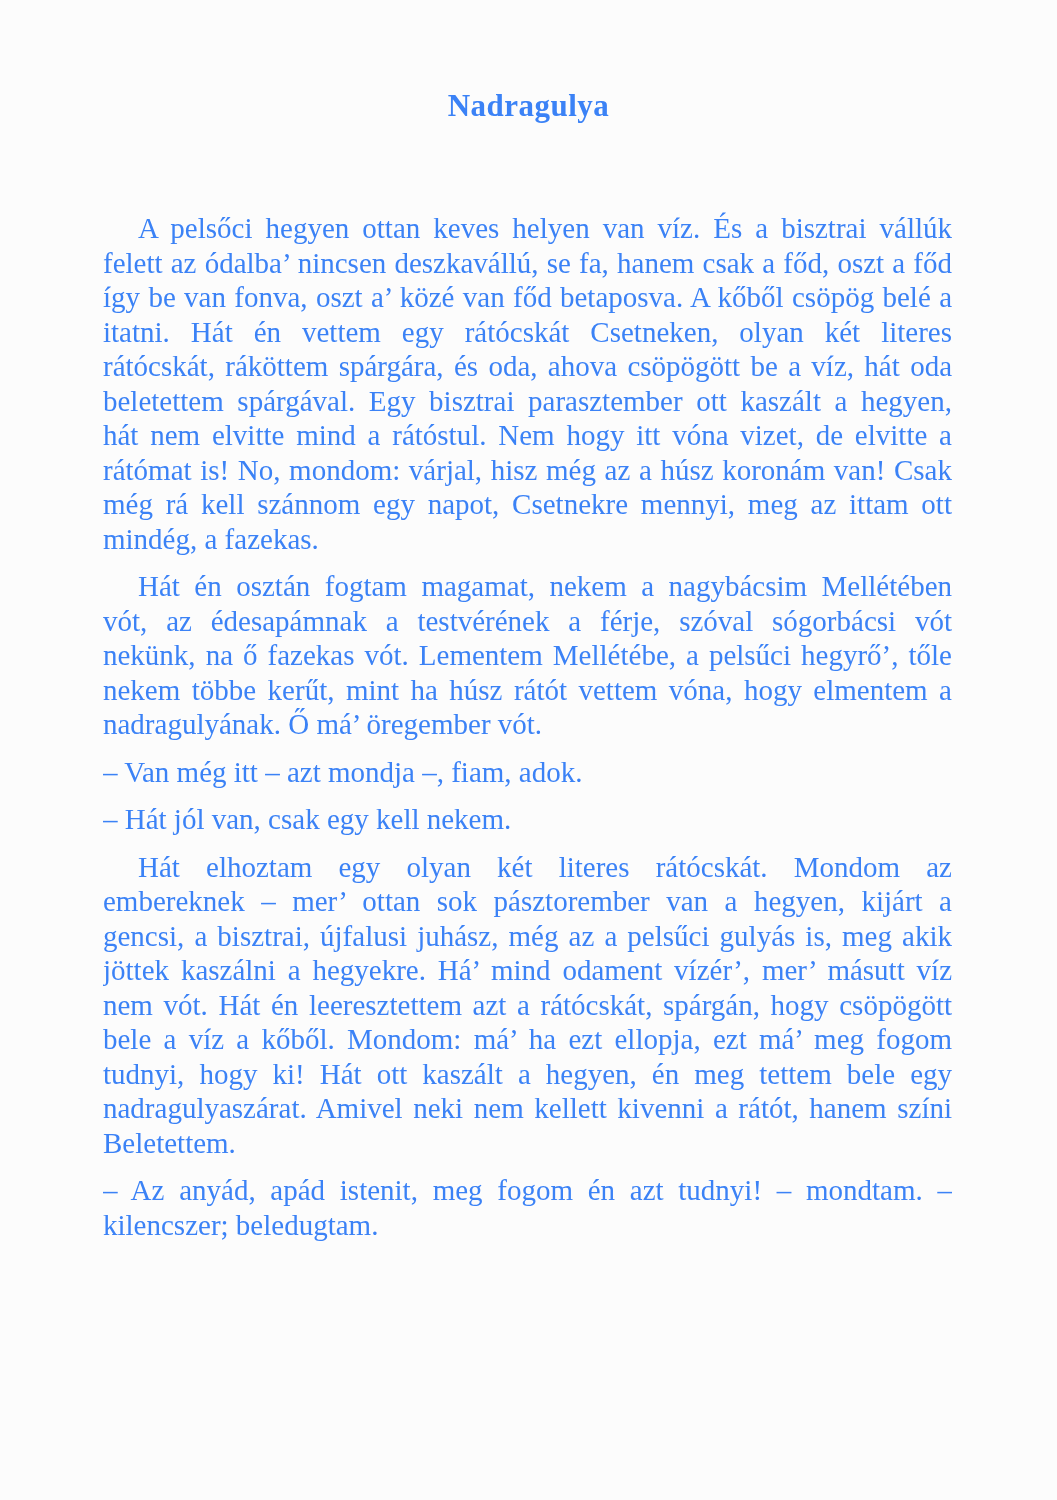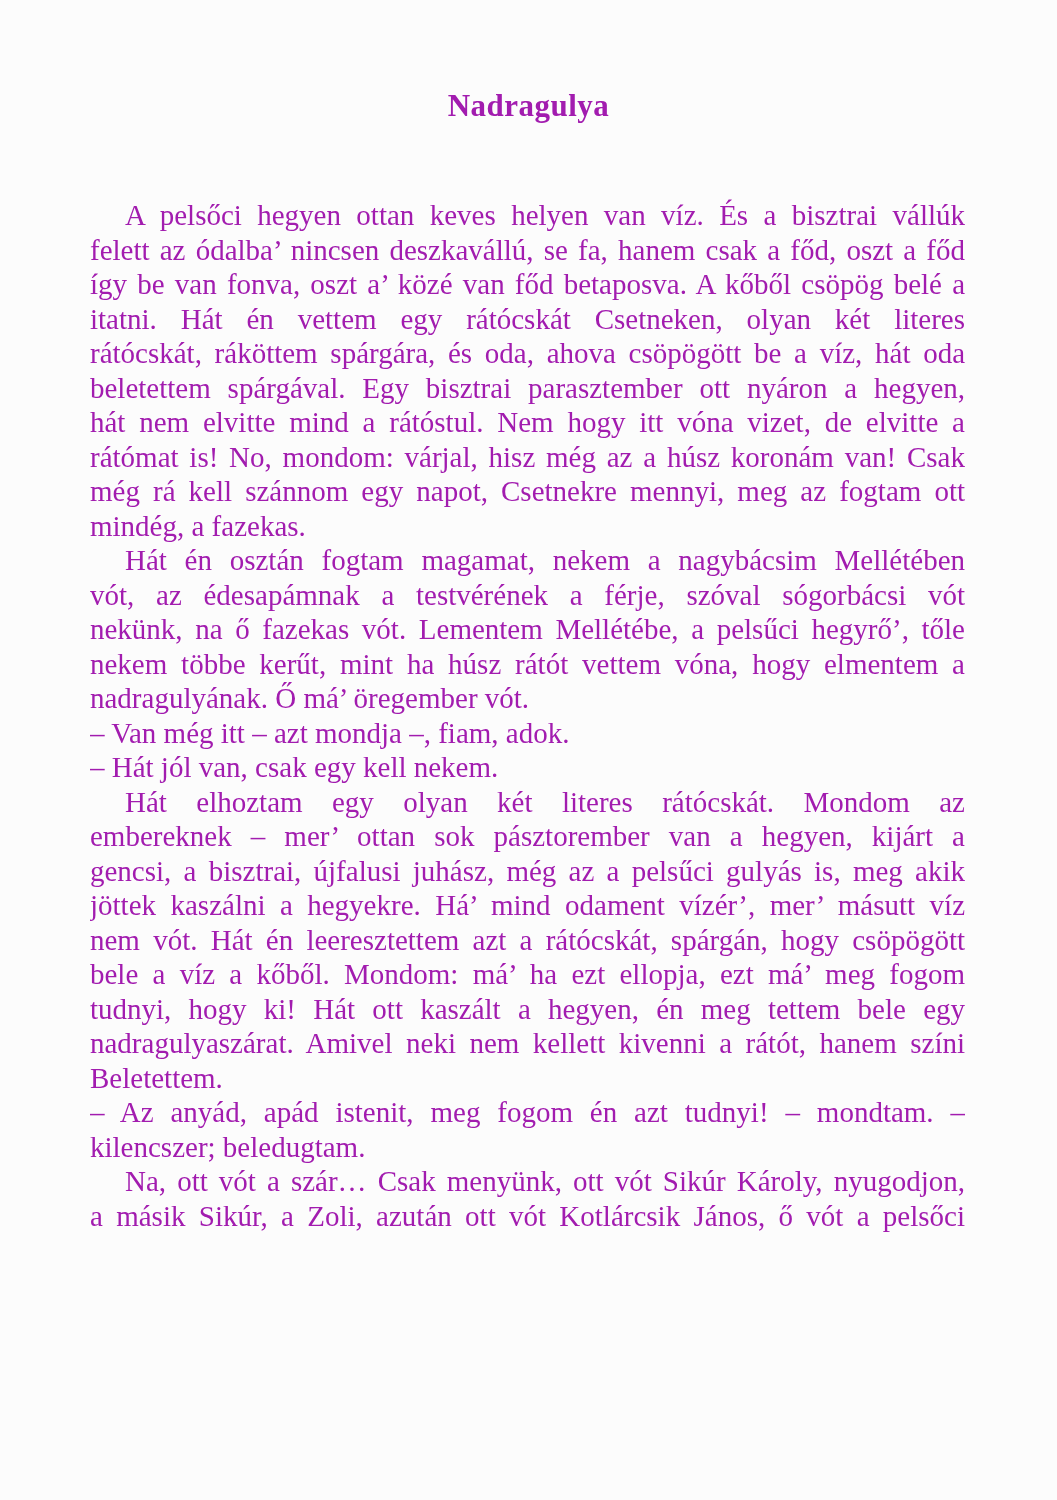--- a/index.html
+++ b/index.html
@@ -6,21 +6,21 @@
     margin: 0;
     padding: 0;
     background: #ffffff;
   }
   .page {
     position: relative;
     width: 1057px;
     height: 1500px;
     background: #fcfcfc;
     font-family: "Liberation Serif", serif;
-    color: #a21caf;
+    color: #3b82f6;
     overflow: hidden;
   }
   .doc-title {
     position: absolute;
     top: 88px;
     left: 0;
     width: 100%;
     text-align: center;
     font-weight: bold;
     font-size: 31px;
@@ -29,21 +29,21 @@
   }
   .text-body {
     position: absolute;
     top: 198px;
     left: 90px;
     width: 875px;
     font-size: 29px;
     line-height: 34.5px;
   }
   .para {
-    margin: 0;
+    margin: 13px;
     padding: 0;
   }
   .line {
     text-align: justify;
     text-align-last: justify;
     height: 34.5px;
     overflow: hidden;
   }
   .line.lastline {
     text-align-last: left;
@@ -57,24 +57,24 @@
 
 <div class="page">
   <div class="doc-title">Nadragulya</div>
   <div class="text-body" id="text-body">
       <div class="para">
         <div class="line indent">A pelsőci hegyen ottan keves helyen van víz. És a bisztrai vállúk</div>
         <div class="line">felett az ódalba’ nincsen deszkavállú, se fa, hanem csak a főd, oszt a főd</div>
         <div class="line">így be van fonva, oszt a’ közé van főd betaposva. A kőből csöpög belé a</div>
         <div class="line">itatni. Hát én vettem egy rátócskát Csetneken, olyan két literes</div>
         <div class="line">rátócskát, ráköttem spárgára, és oda, ahova csöpögött be a víz, hát oda</div>
-        <div class="line">beletettem spárgával. Egy bisztrai parasztember ott nyáron a hegyen,</div>
+        <div class="line">beletettem spárgával. Egy bisztrai parasztember ott kaszált a hegyen,</div>
         <div class="line">hát nem elvitte mind a rátóstul. Nem hogy itt vóna vizet, de elvitte a</div>
         <div class="line">rátómat is! No, mondom: várjal, hisz még az a húsz koronám van! Csak</div>
-        <div class="line">még rá kell szánnom egy napot, Csetnekre mennyi, meg az fogtam ott</div>
+        <div class="line">még rá kell szánnom egy napot, Csetnekre mennyi, meg az ittam ott</div>
         <div class="line lastline">mindég, a fazekas.</div>
       </div>
       <div class="para">
         <div class="line indent">Hát én osztán fogtam magamat, nekem a nagybácsim Mellétében</div>
         <div class="line">vót, az édesapámnak a testvérének a férje, szóval sógorbácsi vót</div>
         <div class="line">nekünk, na ő fazekas vót. Lementem Mellétébe, a pelsűci hegyrő’, tőle</div>
         <div class="line">nekem többe kerűt, mint ha húsz rátót vettem vóna, hogy elmentem a</div>
         <div class="line lastline">nadragulyának. Ő má’ öregember vót.</div>
       </div>
       <div class="para">
@@ -91,18 +91,14 @@
         <div class="line">nem vót. Hát én leeresztettem azt a rátócskát, spárgán, hogy csöpögött</div>
         <div class="line">bele a víz a kőből. Mondom: má’ ha ezt ellopja, ezt má’ meg fogom</div>
         <div class="line">tudnyi, hogy ki! Hát ott kaszált a hegyen, én meg tettem bele egy</div>
         <div class="line">nadragulyaszárat. Amivel neki nem kellett kivenni a rátót, hanem színi</div>
         <div class="line lastline">Beletettem.</div>
       </div>
       <div class="para">
         <div class="line">– Az anyád, apád istenit, meg fogom én azt tudnyi! – mondtam. –</div>
         <div class="line lastline">kilencszer; beledugtam.</div>
       </div>
-      <div class="para">
-        <div class="line indent">Na, ott vót a szár… Csak menyünk, ott vót Sikúr Károly, nyugodjon,</div>
-        <div class="line">a másik Sikúr, a Zoli, azután ott vót Kotlárcsik János, ő vót a pelsőci</div>
-      </div>
     </div>
 </div>
 
 </body></html>

